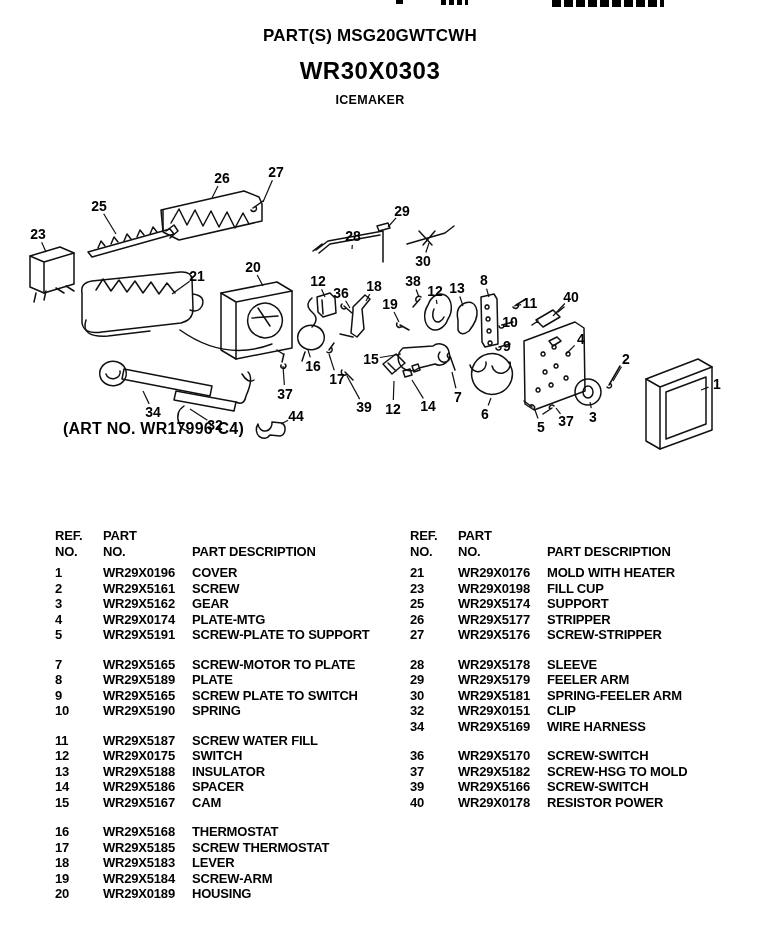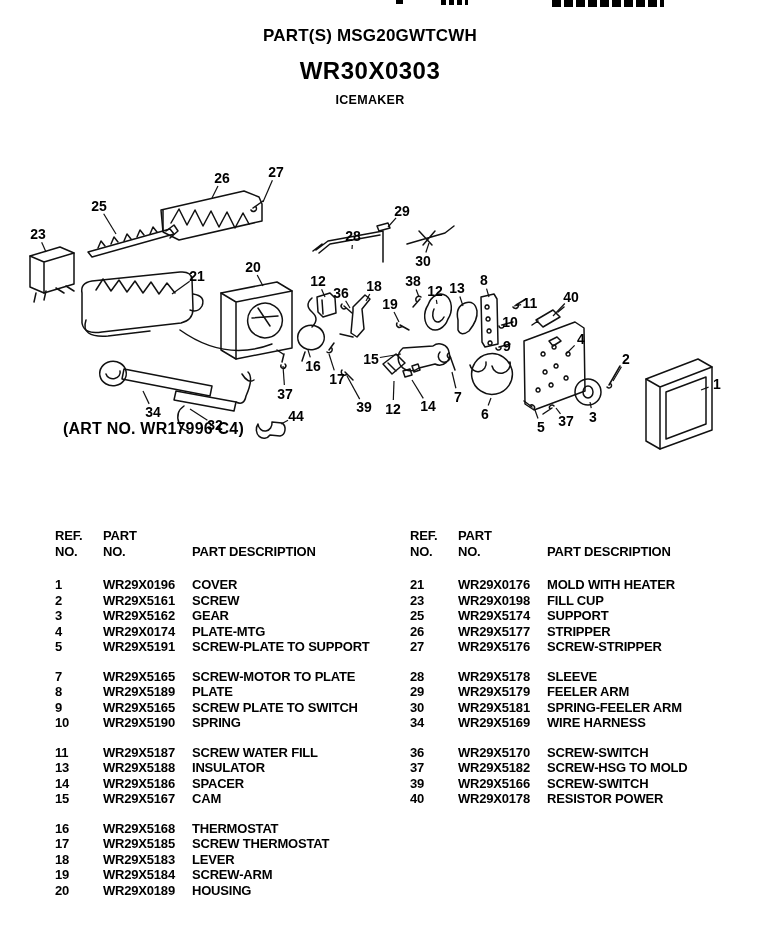--- a/index.html
+++ b/index.html
@@ -24,21 +24,21 @@
   #diagram-svg .callout{font-family:"Liberation Sans",sans-serif;font-weight:bold;font-size:14px;fill:#000;}
   .art-no{position:absolute;left:63px;top:420px;font-size:16px;font-weight:bold;letter-spacing:.2px;}
   
   .pcol{position:absolute;top:528px;font-size:13px;font-weight:bold;letter-spacing:-.2px;
         line-height:15.5px;white-space:nowrap;}
   .pcol-left{left:55px;}
   .pcol-right{left:410px;}
   .hline{display:block;}
   .c-ref{display:inline-block;width:48px;}
   .c-part{display:inline-block;width:89px;}
-  .thead{margin-bottom:18px;}
+  .thead{margin-bottom:6px;}
   .group{margin-bottom:14px;}
 </style>
 </head>
 <body>
 
 <div class="page">
 
   <div class="frag frag-a"></div>
   <div class="frag frag-b"></div>
   <div class="frag frag-c"></div>
@@ -206,20 +206,21 @@
         <div class="prow"><span class="c-ref">5</span><span class="c-part">WR29X5191</span><span class="c-desc">SCREW-PLATE TO SUPPORT</span></div>
       </div>
       <div class="group">
         <div class="prow"><span class="c-ref">7</span><span class="c-part">WR29X5165</span><span class="c-desc">SCREW-MOTOR TO PLATE</span></div>
         <div class="prow"><span class="c-ref">8</span><span class="c-part">WR29X5189</span><span class="c-desc">PLATE</span></div>
         <div class="prow"><span class="c-ref">9</span><span class="c-part">WR29X5165</span><span class="c-desc">SCREW PLATE TO SWITCH</span></div>
         <div class="prow"><span class="c-ref">10</span><span class="c-part">WR29X5190</span><span class="c-desc">SPRING</span></div>
       </div>
       <div class="group">
         <div class="prow"><span class="c-ref">11</span><span class="c-part">WR29X5187</span><span class="c-desc">SCREW WATER FILL</span></div>
+        <div class="prow"><span class="c-ref">12</span><span class="c-part">WR29X0175</span><span class="c-desc">SWITCH</span></div>
         <div class="prow"><span class="c-ref">13</span><span class="c-part">WR29X5188</span><span class="c-desc">INSULATOR</span></div>
         <div class="prow"><span class="c-ref">14</span><span class="c-part">WR29X5186</span><span class="c-desc">SPACER</span></div>
         <div class="prow"><span class="c-ref">15</span><span class="c-part">WR29X5167</span><span class="c-desc">CAM</span></div>
       </div>
       <div class="group">
         <div class="prow"><span class="c-ref">16</span><span class="c-part">WR29X5168</span><span class="c-desc">THERMOSTAT</span></div>
         <div class="prow"><span class="c-ref">17</span><span class="c-part">WR29X5185</span><span class="c-desc">SCREW THERMOSTAT</span></div>
         <div class="prow"><span class="c-ref">18</span><span class="c-part">WR29X5183</span><span class="c-desc">LEVER</span></div>
         <div class="prow"><span class="c-ref">19</span><span class="c-part">WR29X5184</span><span class="c-desc">SCREW-ARM</span></div>
         <div class="prow"><span class="c-ref">20</span><span class="c-part">WR29X0189</span><span class="c-desc">HOUSING</span></div>
@@ -235,20 +236,21 @@
         <div class="prow"><span class="c-ref">21</span><span class="c-part">WR29X0176</span><span class="c-desc">MOLD WITH HEATER</span></div>
         <div class="prow"><span class="c-ref">23</span><span class="c-part">WR29X0198</span><span class="c-desc">FILL CUP</span></div>
         <div class="prow"><span class="c-ref">25</span><span class="c-part">WR29X5174</span><span class="c-desc">SUPPORT</span></div>
         <div class="prow"><span class="c-ref">26</span><span class="c-part">WR29X5177</span><span class="c-desc">STRIPPER</span></div>
         <div class="prow"><span class="c-ref">27</span><span class="c-part">WR29X5176</span><span class="c-desc">SCREW-STRIPPER</span></div>
       </div>
       <div class="group">
         <div class="prow"><span class="c-ref">28</span><span class="c-part">WR29X5178</span><span class="c-desc">SLEEVE</span></div>
         <div class="prow"><span class="c-ref">29</span><span class="c-part">WR29X5179</span><span class="c-desc">FEELER ARM</span></div>
         <div class="prow"><span class="c-ref">30</span><span class="c-part">WR29X5181</span><span class="c-desc">SPRING-FEELER ARM</span></div>
+        <div class="prow"><span class="c-ref">32</span><span class="c-part">WR29X0151</span><span class="c-desc">CLIP</span></div>
         <div class="prow"><span class="c-ref">34</span><span class="c-part">WR29X5169</span><span class="c-desc">WIRE HARNESS</span></div>
       </div>
       <div class="group">
         <div class="prow"><span class="c-ref">36</span><span class="c-part">WR29X5170</span><span class="c-desc">SCREW-SWITCH</span></div>
         <div class="prow"><span class="c-ref">37</span><span class="c-part">WR29X5182</span><span class="c-desc">SCREW-HSG TO MOLD</span></div>
         <div class="prow"><span class="c-ref">39</span><span class="c-part">WR29X5166</span><span class="c-desc">SCREW-SWITCH</span></div>
         <div class="prow"><span class="c-ref">40</span><span class="c-part">WR29X0178</span><span class="c-desc">RESISTOR POWER</span></div>
       </div>
     </div>
 

